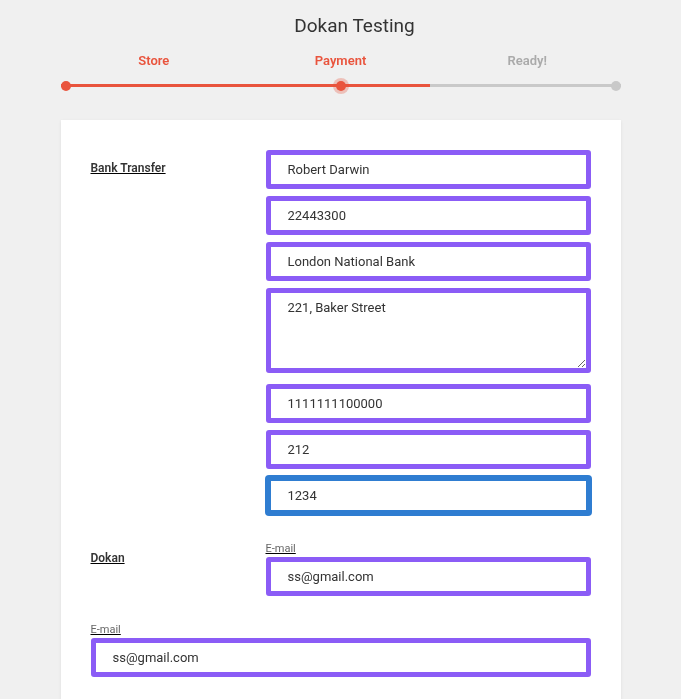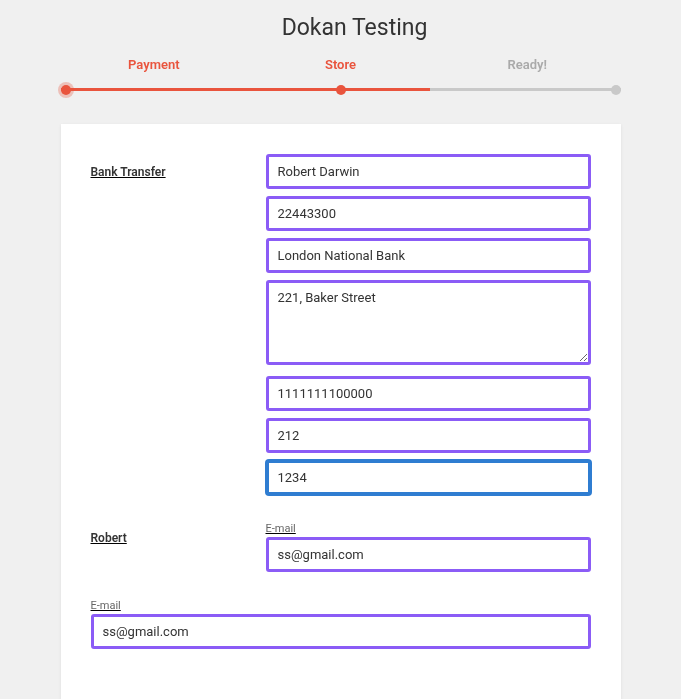--- a/index.html
+++ b/index.html
@@ -9,21 +9,21 @@
     }
     body {
       font-family: -apple-system, BlinkMacSystemFont, "Segoe UI", Roboto, Helvetica, Arial, sans-serif;
       background: #f0f0f0;
       width: 681px;
       height: 699px;
       overflow: hidden;
     }
     .header-title {
       text-align: center;
-      font-size: 23px;
+      font-size: 19px;
       color: #333;
       padding: 14px 0 16px 0;
       font-weight: 400;
       margin-left: 28px;
     }
     .stepper-wrapper {
       width: 560px;
       margin: 0 auto;
       position: relative;
     }
@@ -115,23 +115,23 @@
     .form-label {
       font-size: 12px;
       font-weight: 600;
       color: #333;
     }
     .form-fields-col {
       flex: 1;
     }
     .text-input {
       width: 100%;
-      padding: 7px 9px;
+      padding: 7px 17px;
       font-size: 13px;
-      border: 3px solid #8b5cf6;
+      border: 5px solid #8b5cf6;
       border-radius: 3px;
       color: #333;
       margin-bottom: 7px;
       font-family: inherit;
     }
     .text-input.focused {
       border-color: #2f7dd1;
       box-shadow: 0 0 0 1px #2f7dd1;
     }
     textarea.text-input {
@@ -152,26 +152,26 @@
   </style>
 </head>
 <body>
 
 <div class="header-title">Dokan Testing</div>
 
 <div class="stepper-wrapper">
   <div class="stepper-line"></div>
   <div class="stepper-line-active"></div>
   <div class="stepper">
+    <div class="step done">
+      <span class="step-label">Store</span>
+      <span class="step-dot"></span>
+    </div>
     <div class="step active">
       <span class="step-label">Payment</span>
-      <span class="step-dot"></span>
-    </div>
-    <div class="step done">
-      <span class="step-label">Store</span>
       <span class="step-dot"></span>
     </div>
     <div class="step">
       <span class="step-label">Ready!</span>
       <span class="step-dot"></span>
     </div>
   </div>
 </div>
 
 <div class="card">
@@ -189,21 +189,21 @@
         <input type="text" class="text-input" value="1111111100000" style="">
         <input type="text" class="text-input" value="212" style="">
         <input type="text" class="text-input focused" value="1234" style="">
       </div>
     </div>
   </div>
 
   <div class="section">
     <div class="form-row">
       <div class="form-label-col">
-        <span class="form-label">Robert</span>
+        <span class="form-label">Dokan</span>
       </div>
       <div class="form-fields-col">
         <span class="field-sublabel">E-mail</span>
         <input type="text" class="text-input" value="ss@gmail.com" style="">
       </div>
     </div>
   </div>
 
   <div class="section">
     <div class="form-row">

